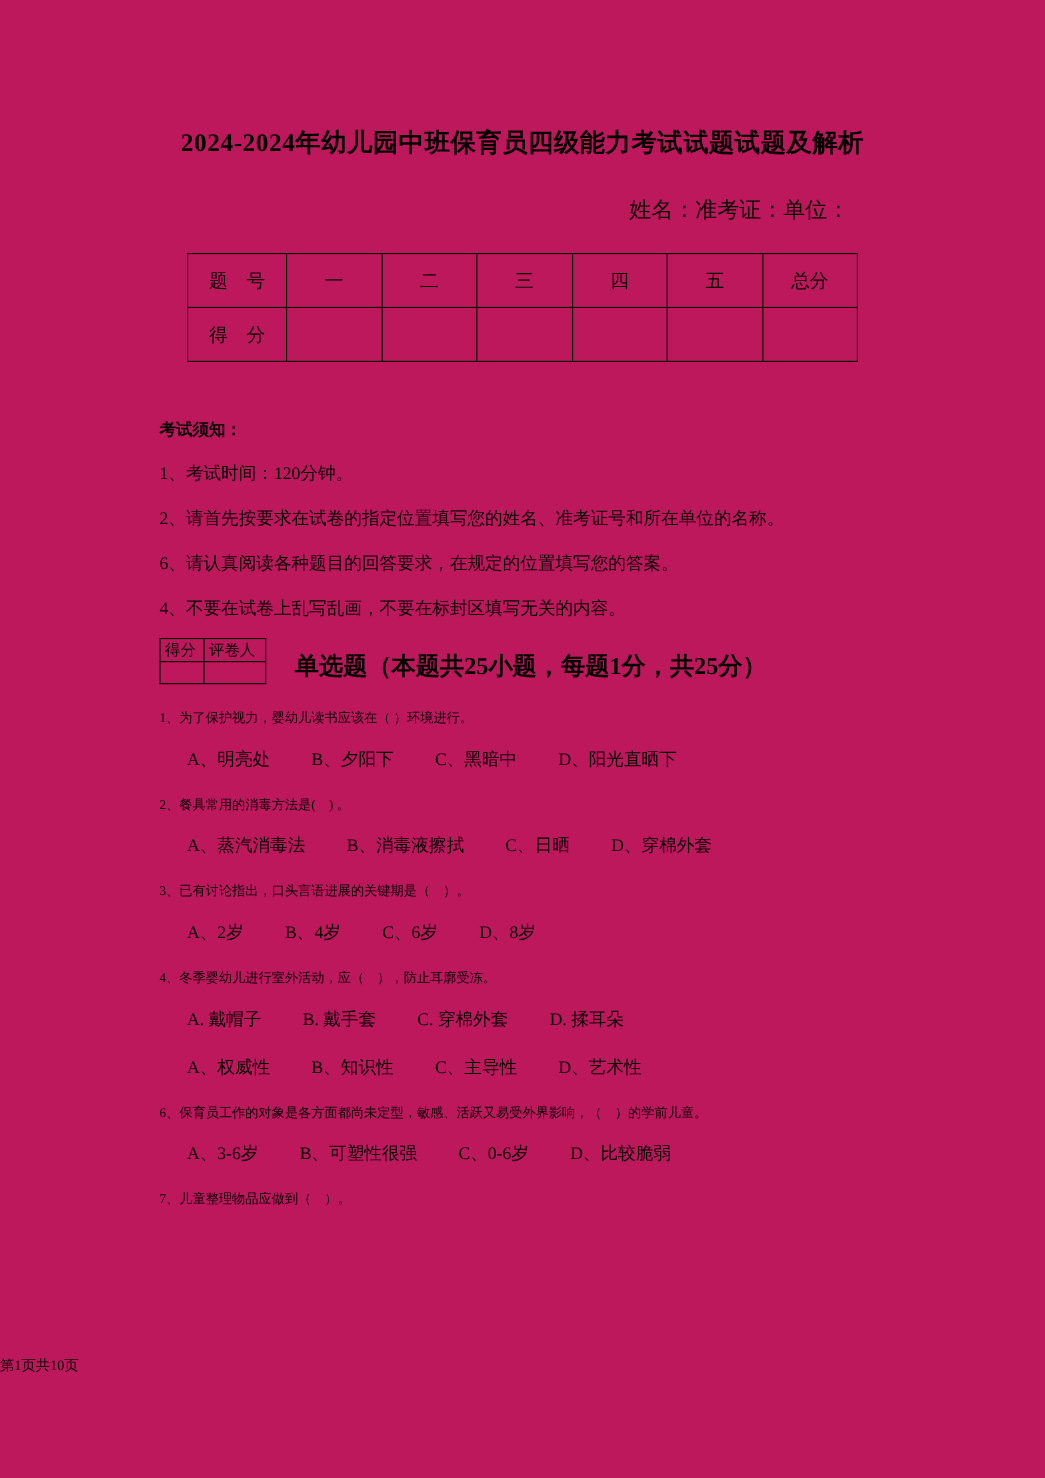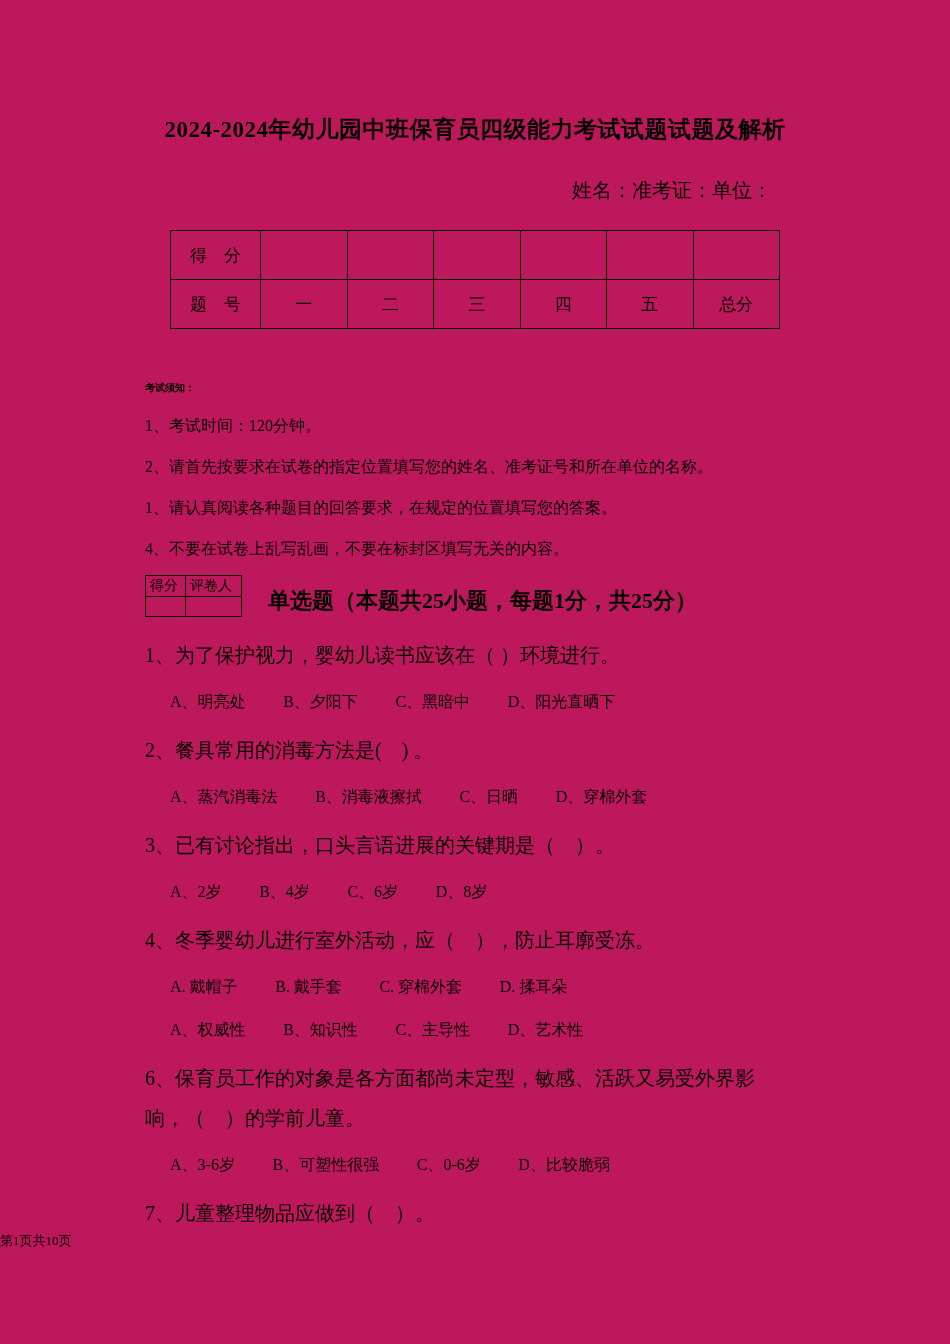--- a/index.html
+++ b/index.html
@@ -37,21 +37,21 @@
   .score-table td {
     border: 1px solid #000000;
     height: 49px;
     text-align: center;
     vertical-align: middle;
     font-size: 17px;
   }
   .score-table td:first-child { width: 90px; }
   .notice-title {
     margin: 52px 0 0 145px;
-    font-size: 10px;
+    font-size: 15px;
     font-weight: bold;
   }
   .notice-item {
     margin: 21px 145px 0 145px;
     font-size: 16px;
     line-height: 1.25;
   }
   .section-row {
     display: flex;
     align-items: flex-end;
@@ -70,21 +70,21 @@
   .grader-table td.g-grader { width: 56px; }
   .section-title {
     margin: 0 0 1px 26px;
     font-size: 22px;
     font-weight: bold;
   }
   .questions { margin-top: 18px; }
   .question { margin: 0 160px 0 145px; }
   .q-text {
     margin: 12px 0 0 0;
-    font-size: 20px;
+    font-size: 12px;
     line-height: 2;
   }
   .q-options {
     margin: 11px 0 0 25px;
     font-size: 16px;
     line-height: 2;
   }
   .q-options span + span { margin-left: 2.1em; }
   .footer {
     position: absolute;
@@ -103,45 +103,45 @@
   <h1 class="title">2024-2024年幼儿园中班保育员四级能力考试试题试题及解析</h1>
 
   <div class="name-row">
     <span>姓名：</span>
     <span>准考证：</span>
     <span>单位：</span>
   </div>
 
   <table class="score-table">
     <tbody>
-      <tr>
-        <td>得　分</td>
-        <td></td>
-        <td></td>
-        <td></td>
-        <td></td>
-        <td></td>
-        <td></td>
-      </tr>
       <tr>
         <td>题　号</td>
         <td>一</td>
         <td>二</td>
         <td>三</td>
         <td>四</td>
         <td>五</td>
         <td>总分</td>
       </tr>
+      <tr>
+        <td>得　分</td>
+        <td></td>
+        <td></td>
+        <td></td>
+        <td></td>
+        <td></td>
+        <td></td>
+      </tr>
     </tbody>
   </table>
 
   <div class="notice-title">考试须知：</div>
   <p class="notice-item">1、考试时间：120分钟。</p>
   <p class="notice-item">2、请首先按要求在试卷的指定位置填写您的姓名、准考证号和所在单位的名称。</p>
-  <p class="notice-item">1、请认真阅读各种题目的回答要求，在规定的位置填写您的答案。</p>
+  <p class="notice-item">6、请认真阅读各种题目的回答要求，在规定的位置填写您的答案。</p>
   <p class="notice-item">4、不要在试卷上乱写乱画，不要在标封区填写无关的内容。</p>
 
   <div class="section-row">
     <table class="grader-table">
       <tbody>
         <tr>
           <td class="g-score">得分</td>
           <td class="g-grader">评卷人</td>
         </tr>
         <tr>

